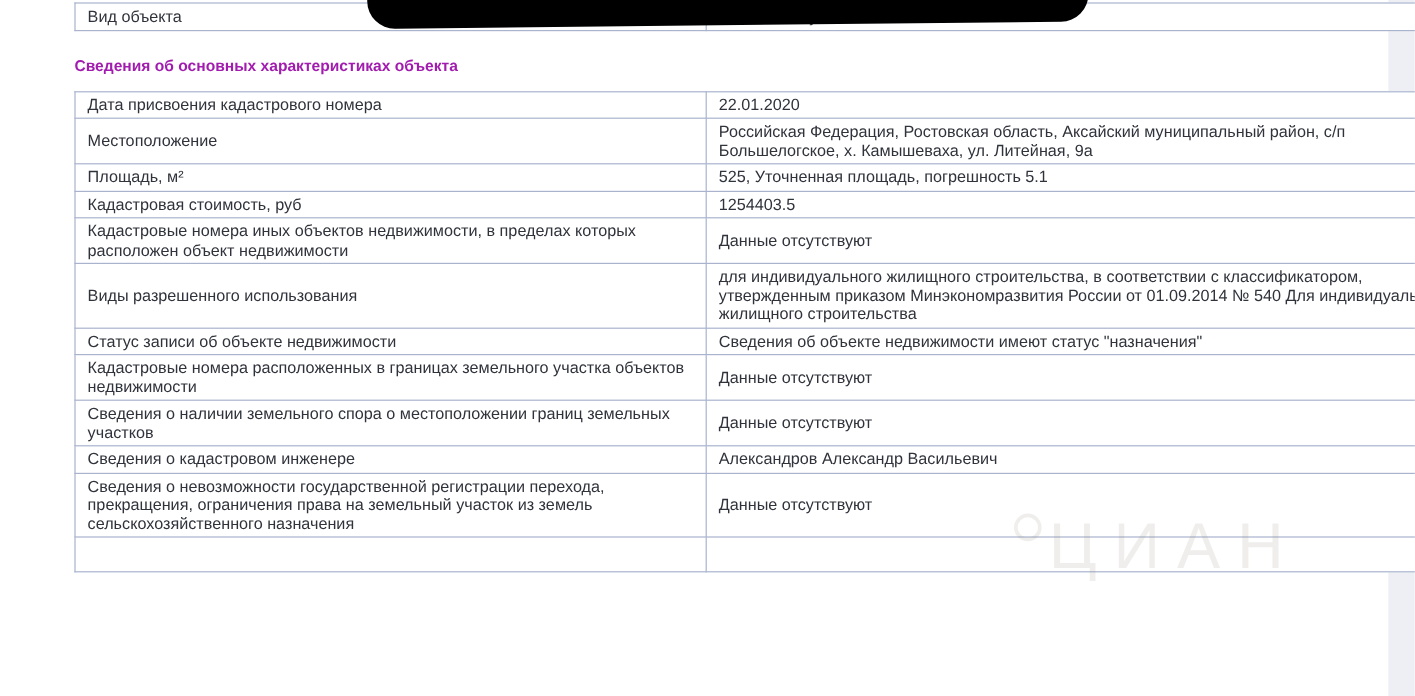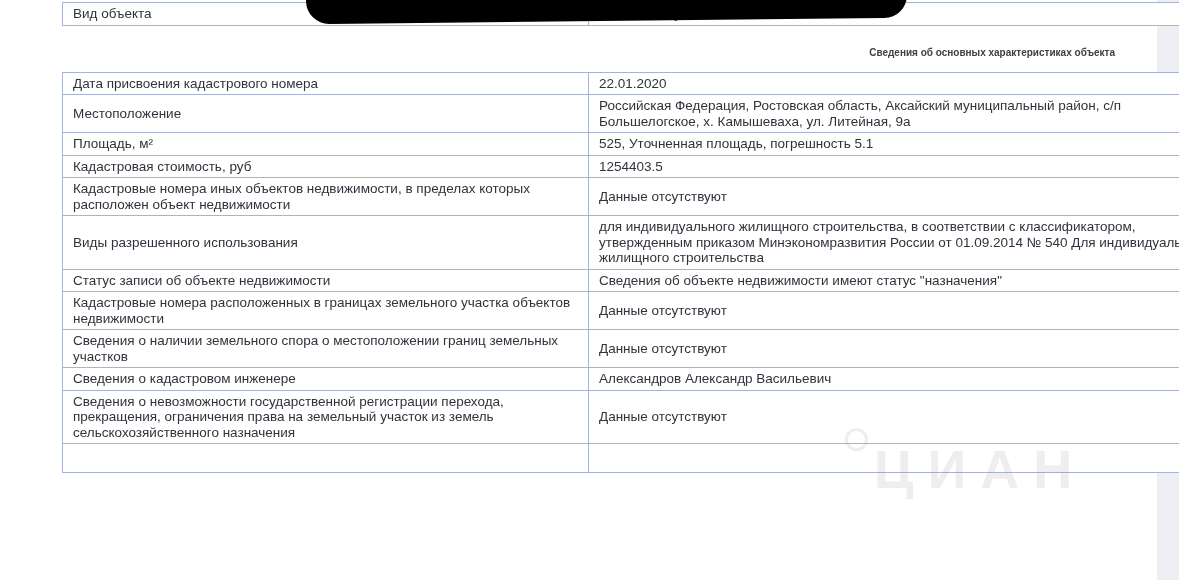--- a/index.html
+++ b/index.html
@@ -35,24 +35,23 @@
     border: 1px solid #a9b3ce;
     padding: 3px 10px;
     font-size: 13.5px;
     line-height: 15.5px;
     color: #30333b;
     vertical-align: middle;
     word-wrap: break-word;
   }
   .section-title {
     margin: 21px 0 14px 0;
-    font-size: 10px;
+    font-size: 13px;
     font-weight: bold;
-    color: #404040;
-    text-align: right;
+    color: #a21caf;
   }
   tr.partial-row td {
     height: 22px;
   }
   .redaction {
     position: absolute;
     left: 306px; top: -25px;
     width: 601px; height: 46px;
     background: #000000;
     border-radius: 24px;
@@ -70,24 +69,23 @@
     align-items: flex-start;
   }
   .watermark .wm-mark {
     width: 17px; height: 17px;
     border: 3px solid #8a8570;
     border-radius: 50%;
     margin: 0 6px 0 0;
   }
   .watermark .wm-text {
     font-size: 54px;
-    font-weight: bold;
+    font-weight: normal;
     letter-spacing: 14px;
     line-height: 54px;
-    margin-top: 14px;
   }
 </style>
 </head>
 <body>
 
 <div class="page">
 
   <div class="side-strip"></div>
 
   <div class="watermark">

